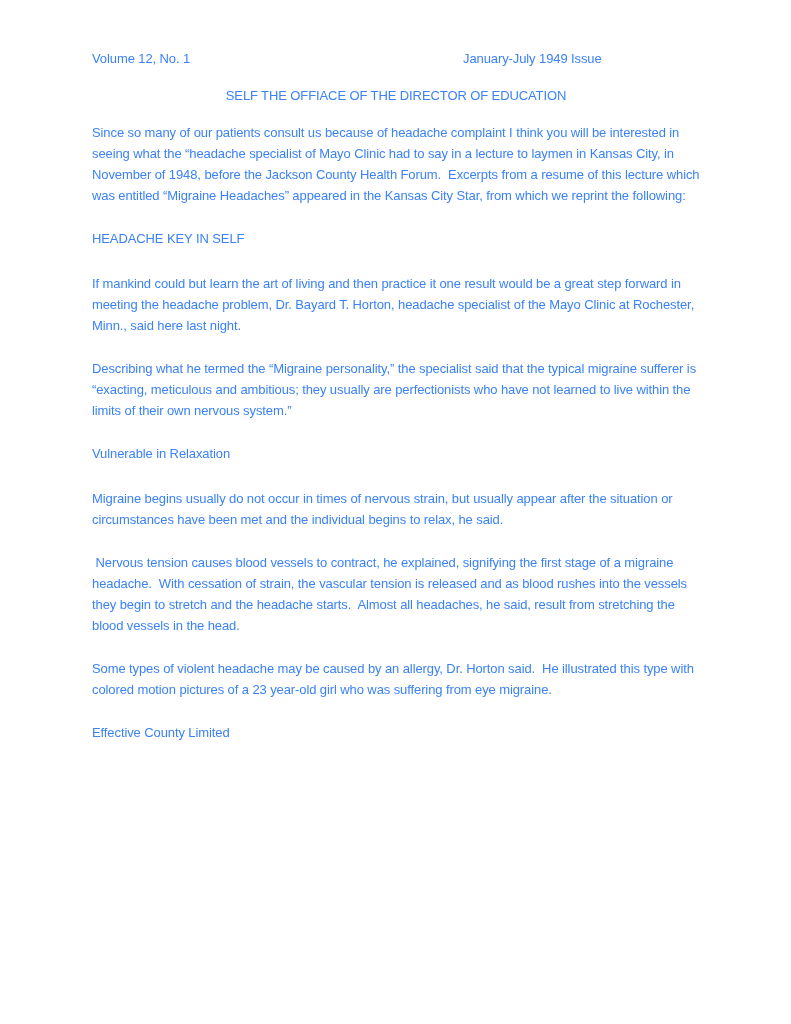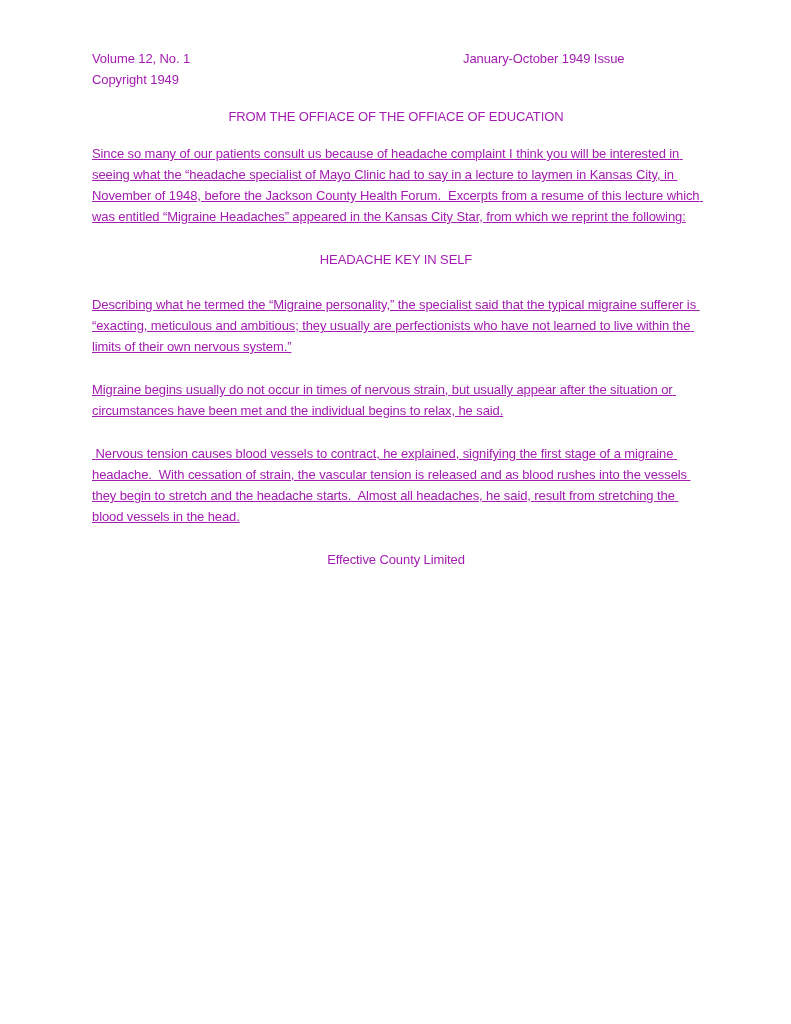--- a/index.html
+++ b/index.html
@@ -5,21 +5,21 @@
   * { margin: 0; padding: 0; box-sizing: border-box; }
   html, body { background: #e8e8e8; }
   .page {
     position: relative;
     width: 791px;
     height: 1024px;
     margin: 0 auto;
     background: #ffffff;
     overflow: hidden;
     font-family: "Liberation Sans", sans-serif;
-    color: #a21caf;
+    color: #3b82f6;
   }
   .content {
     padding: 48px 91px 0 92px; 
     font-size: 13px;
     line-height: 21px;
     letter-spacing: -0.1px;
   }
   .masthead {
     display: grid;
     grid-template-columns: 371px 1fr;
@@ -27,52 +27,53 @@
   }
   .masthead .cell { white-space: nowrap; }
   .doc-title {
     text-align: center;
     margin-top: 16px;
     margin-bottom: 16px;
   }
   .para {
     white-space: pre-wrap;
     margin-bottom: 22px;
-    text-decoration: underline;
   }
   .section-heading {
-    text-align: center;
+    text-align: left;
     margin-top: 14px;
     margin-bottom: 24px;
   }
 </style>
 </head>
 <body>
 
 <div class="page">
   <div class="content">
 
     <div class="masthead">
       <div class="cell">Volume 12, No. 1</div>
-      <div class="cell">January-October 1949 Issue</div>
-      <div class="cell">Copyright 1949</div>
+      <div class="cell">January-July 1949 Issue</div>
     </div>
 
-    <div class="doc-title">FROM THE OFFIACE OF THE OFFIACE OF EDUCATION</div>
+    <div class="doc-title">SELF THE OFFIACE OF THE DIRECTOR OF EDUCATION</div>
 
     <div class="para">Since so many of our patients consult us because of headache complaint I think you will be interested in seeing what the “headache specialist of Mayo Clinic had to say in a lecture to laymen in Kansas City, in November of 1948, before the Jackson County Health Forum.  Excerpts from a resume of this lecture which was entitled “Migraine Headaches” appeared in the Kansas City Star, from which we reprint the following:</div>
 
     <div>
       <div class="section-heading">HEADACHE KEY IN SELF</div>
+      <div class="para">If mankind could but learn the art of living and then practice it one result would be a great step forward in meeting the headache problem, Dr. Bayard T. Horton, headache specialist of the Mayo Clinic at Rochester, Minn., said here last night.</div>
       <div class="para">Describing what he termed the “Migraine personality,” the specialist said that the typical migraine sufferer is “exacting, meticulous and ambitious; they usually are perfectionists who have not learned to live within the limits of their own nervous system.”</div>
     </div>
 
     <div>
+      <div class="section-heading">Vulnerable in Relaxation</div>
       <div class="para">Migraine begins usually do not occur in times of nervous strain, but usually appear after the situation or circumstances have been met and the individual begins to relax, he said.</div>
       <div class="para"> Nervous tension causes blood vessels to contract, he explained, signifying the first stage of a migraine headache.  With cessation of strain, the vascular tension is released and as blood rushes into the vessels they begin to stretch and the headache starts.  Almost all headaches, he said, result from stretching the blood vessels in the head.</div>
+      <div class="para">Some types of violent headache may be caused by an allergy, Dr. Horton said.  He illustrated this type with colored motion pictures of a 23 year-old girl who was suffering from eye migraine.</div>
     </div>
 
     <div>
       <div class="section-heading">Effective County Limited</div>
     </div>
 
   </div>
 </div>
 
 </body></html>

